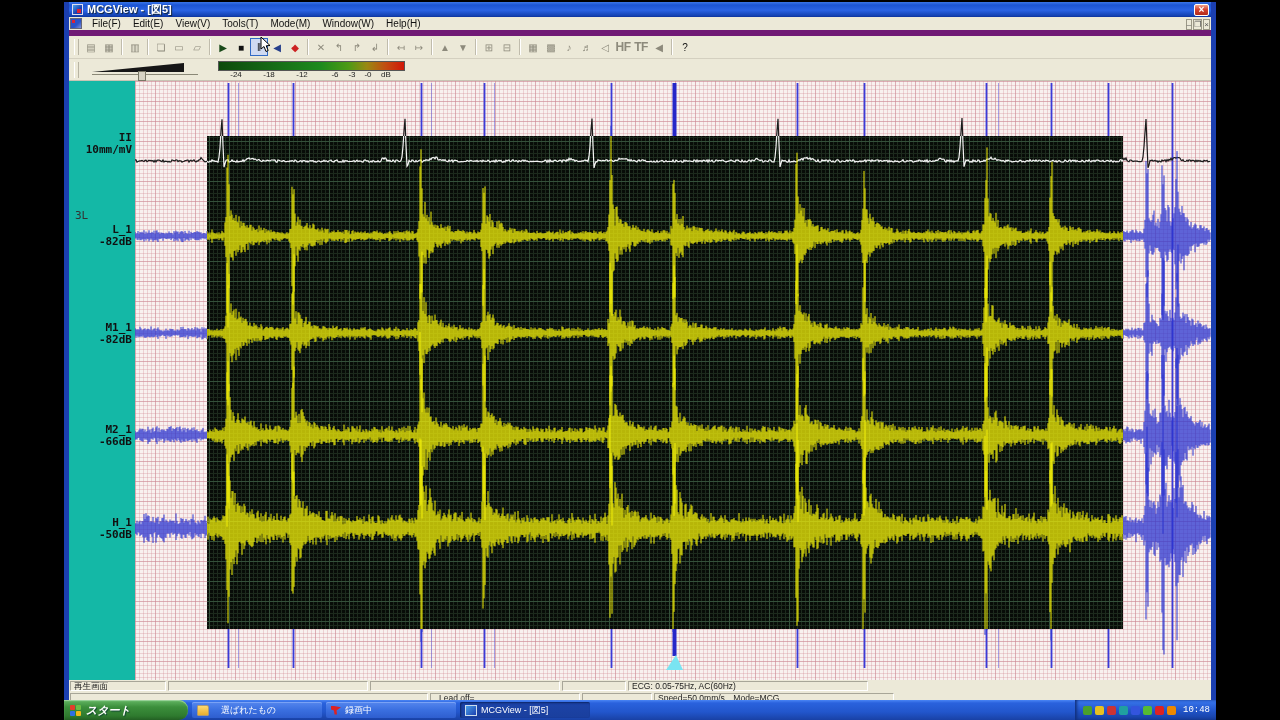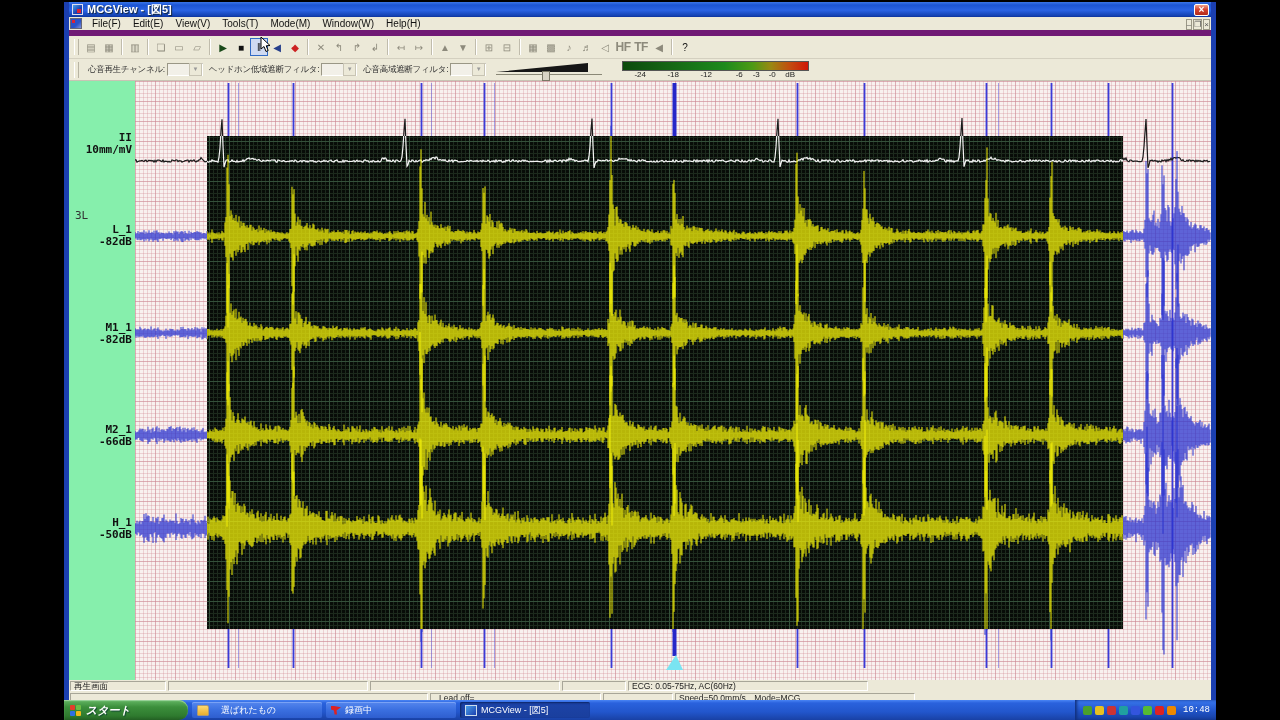--- a/index.html
+++ b/index.html
@@ -54,21 +54,21 @@
   #vol-track{position:absolute;left:0;top:13px;width:106px;height:1px;background:#8a8876;}
   #vol-thumb{position:absolute;left:46px;top:10px;width:6px;height:8px;background:#d8d4c4;border:1px solid #7a7866;}
   #db-wrap{position:relative;width:196px;height:19px;margin-left:14px;flex:0 0 auto;}
   #db-grad{position:absolute;left:0;top:1px;width:185px;height:8px;
            background:linear-gradient(90deg,#0c4a0c 0%,#156615 25%,#1d8a1d 55%,#4d9a15 70%,#9a8812 80%,#c24d10 90%,#d01608 100%);
            border:1px solid #555;}
   .db-tick{position:absolute;top:10px;font-size:8px;color:#222;transform:translateX(-50%);white-space:nowrap;}
 
   
   #chart-client{position:relative;width:1142px;height:599px;background:#fff;overflow:hidden;}
-  #label-col{position:absolute;left:0;top:0;width:66px;height:599px;background:#86efac;}
+  #label-col{position:absolute;left:0;top:0;width:66px;height:599px;background:#14b8a6;}
   .ch-label{position:absolute;right:3px;font:bold 11px "DejaVu Sans Mono",monospace;color:#111;white-space:nowrap;}
   .side-label{position:absolute;left:6px;font:11px "DejaVu Sans Mono",monospace;color:#333;}
   #paper{position:absolute;left:66px;top:0;width:1076px;height:599px;background:#f8f1ef;
     background-image:
       repeating-linear-gradient(to right, rgba(210,140,150,.33) 0 1px, transparent 1px 4px),
       repeating-linear-gradient(to bottom, rgba(210,140,150,.33) 0 1px, transparent 1px 4px),
       repeating-linear-gradient(to right, rgba(190,110,125,.40) 0 1px, transparent 1px 20px),
       repeating-linear-gradient(to bottom, rgba(190,110,125,.40) 0 1px, transparent 1px 20px);}
   #wave-svg{position:absolute;left:0;top:0;}
 
@@ -221,37 +221,20 @@
             <span>◀</span>
           </span>
           <span class="tb-sep"></span>
           <span class="tb-btn en">
             <span style="color: rgb(17, 17, 17);">?</span>
           </span>
         </div>
 
       <div id="toolbar2">
         <span class="grip"></span>
-        <span id="t2-groups" style="display:flex;align-items:center;">
-            <span class="t2-label">心音再生チャンネル:</span>
-            <span class="combo">
-              <span class="cv"></span>
-              <span class="ca">▼</span>
-            </span>
-            <span class="t2-label">ヘッドホン低域遮断フィルタ:</span>
-            <span class="combo">
-              <span class="cv"></span>
-              <span class="ca">▼</span>
-            </span>
-            <span class="t2-label">心音高域遮断フィルタ:</span>
-            <span class="combo">
-              <span class="cv"></span>
-              <span class="ca">▼</span>
-            </span>
-          </span>
         <span id="vol-wrap">
           <span id="vol-wedge"></span>
           <span id="vol-track"></span>
           <span id="vol-thumb"></span>
         </span>
         <span id="db-wrap">
           <span id="db-grad"></span>
         <span class="db-tick" style="left: 18px;">-24</span>
             <span class="db-tick" style="left: 51px;">-18</span>
             <span class="db-tick" style="left: 84px;">-12</span>
@@ -333,21 +316,21 @@
       <div id="statusbar">
         <div class="st-row" id="st-row1">
             <span class="st-panel" style="width: 96px;">再生画面</span>
             <span class="st-panel" style="width: 200px;"></span>
             <span class="st-panel" style="width: 190px;"></span>
             <span class="st-panel" style="width: 64px;"></span>
             <span class="st-panel" style="width: 240px;">ECG: 0.05-75Hz, AC(60Hz)</span>
           </div>
         <div class="st-row" id="st-row2">
             <span class="st-panel" style="width: 358px;"></span>
-            <span class="st-panel" style="width: 171px; padding-left: 8px;">Lead off=</span>
+            <span class="st-panel" style="width: 150px; padding-left: 8px;">Lead off=</span>
             <span class="st-panel" style="width: 70px;"></span>
             <span class="st-panel" style="width: 240px;">Speed=50.0mm/s　Mode=MCG</span>
           </div>
       </div>
 
     </div>
 
     <div id="taskbar">
       <div id="start-btn">
         <span class="xp-flag">

